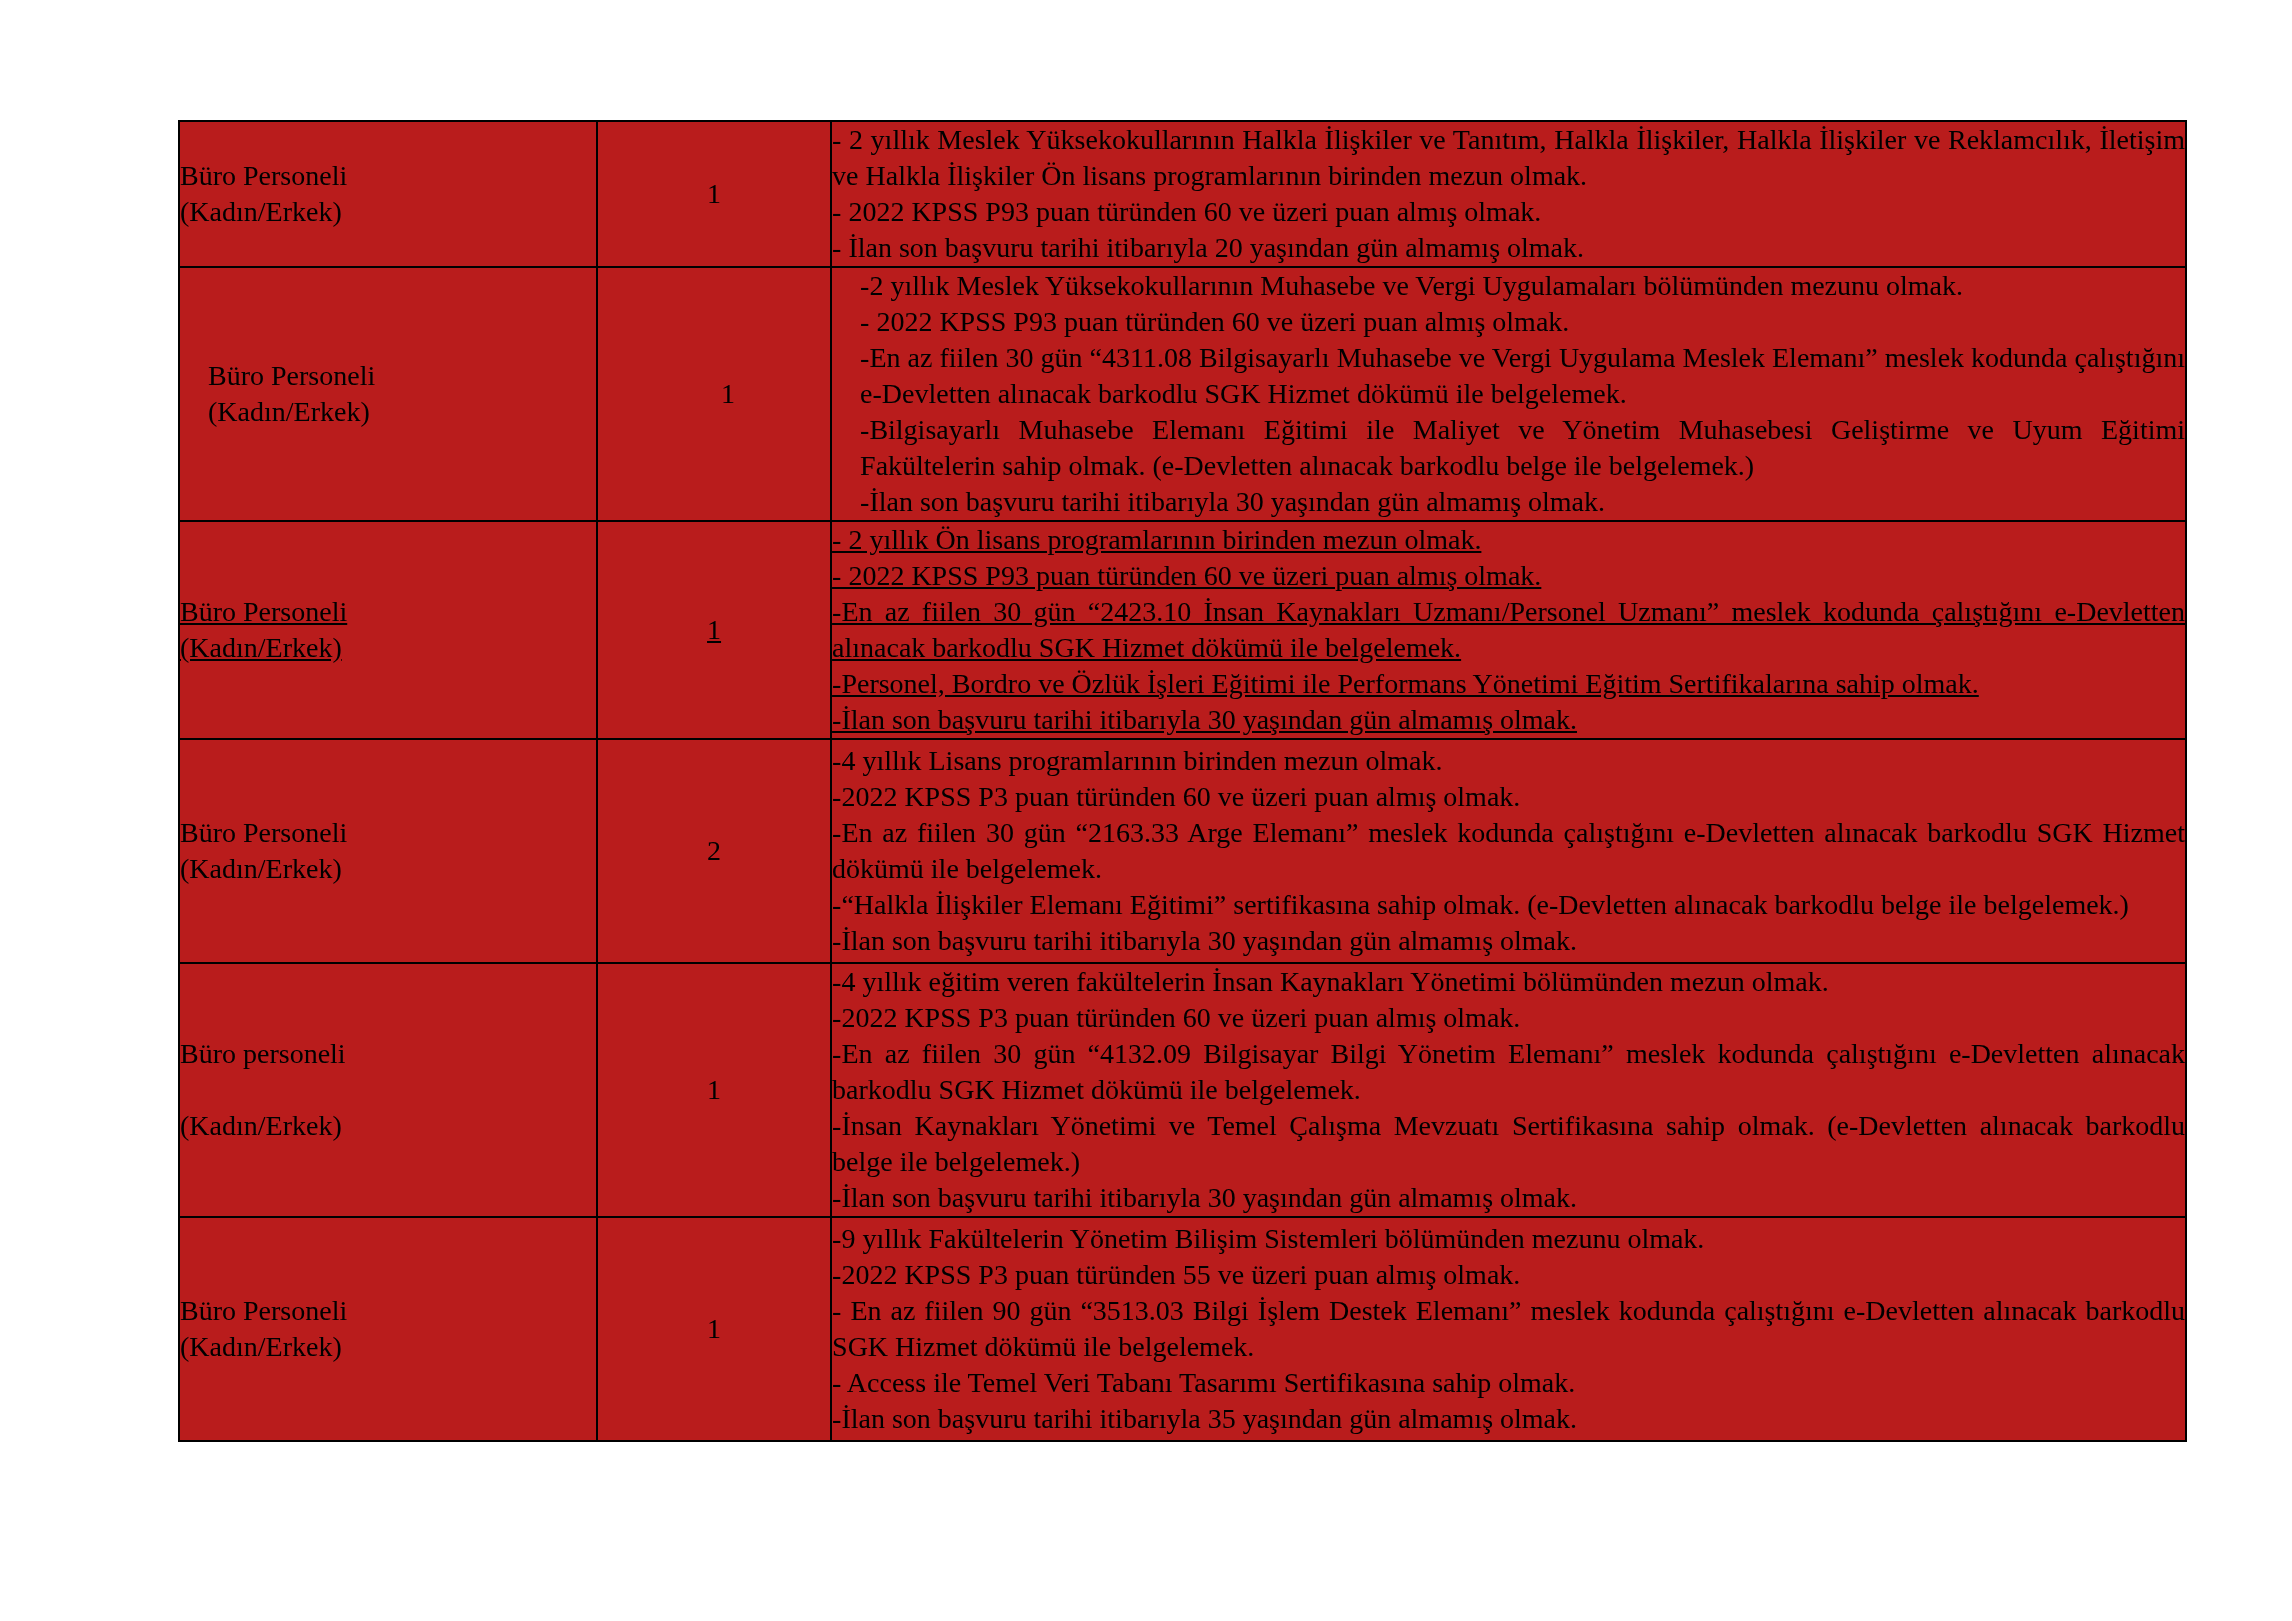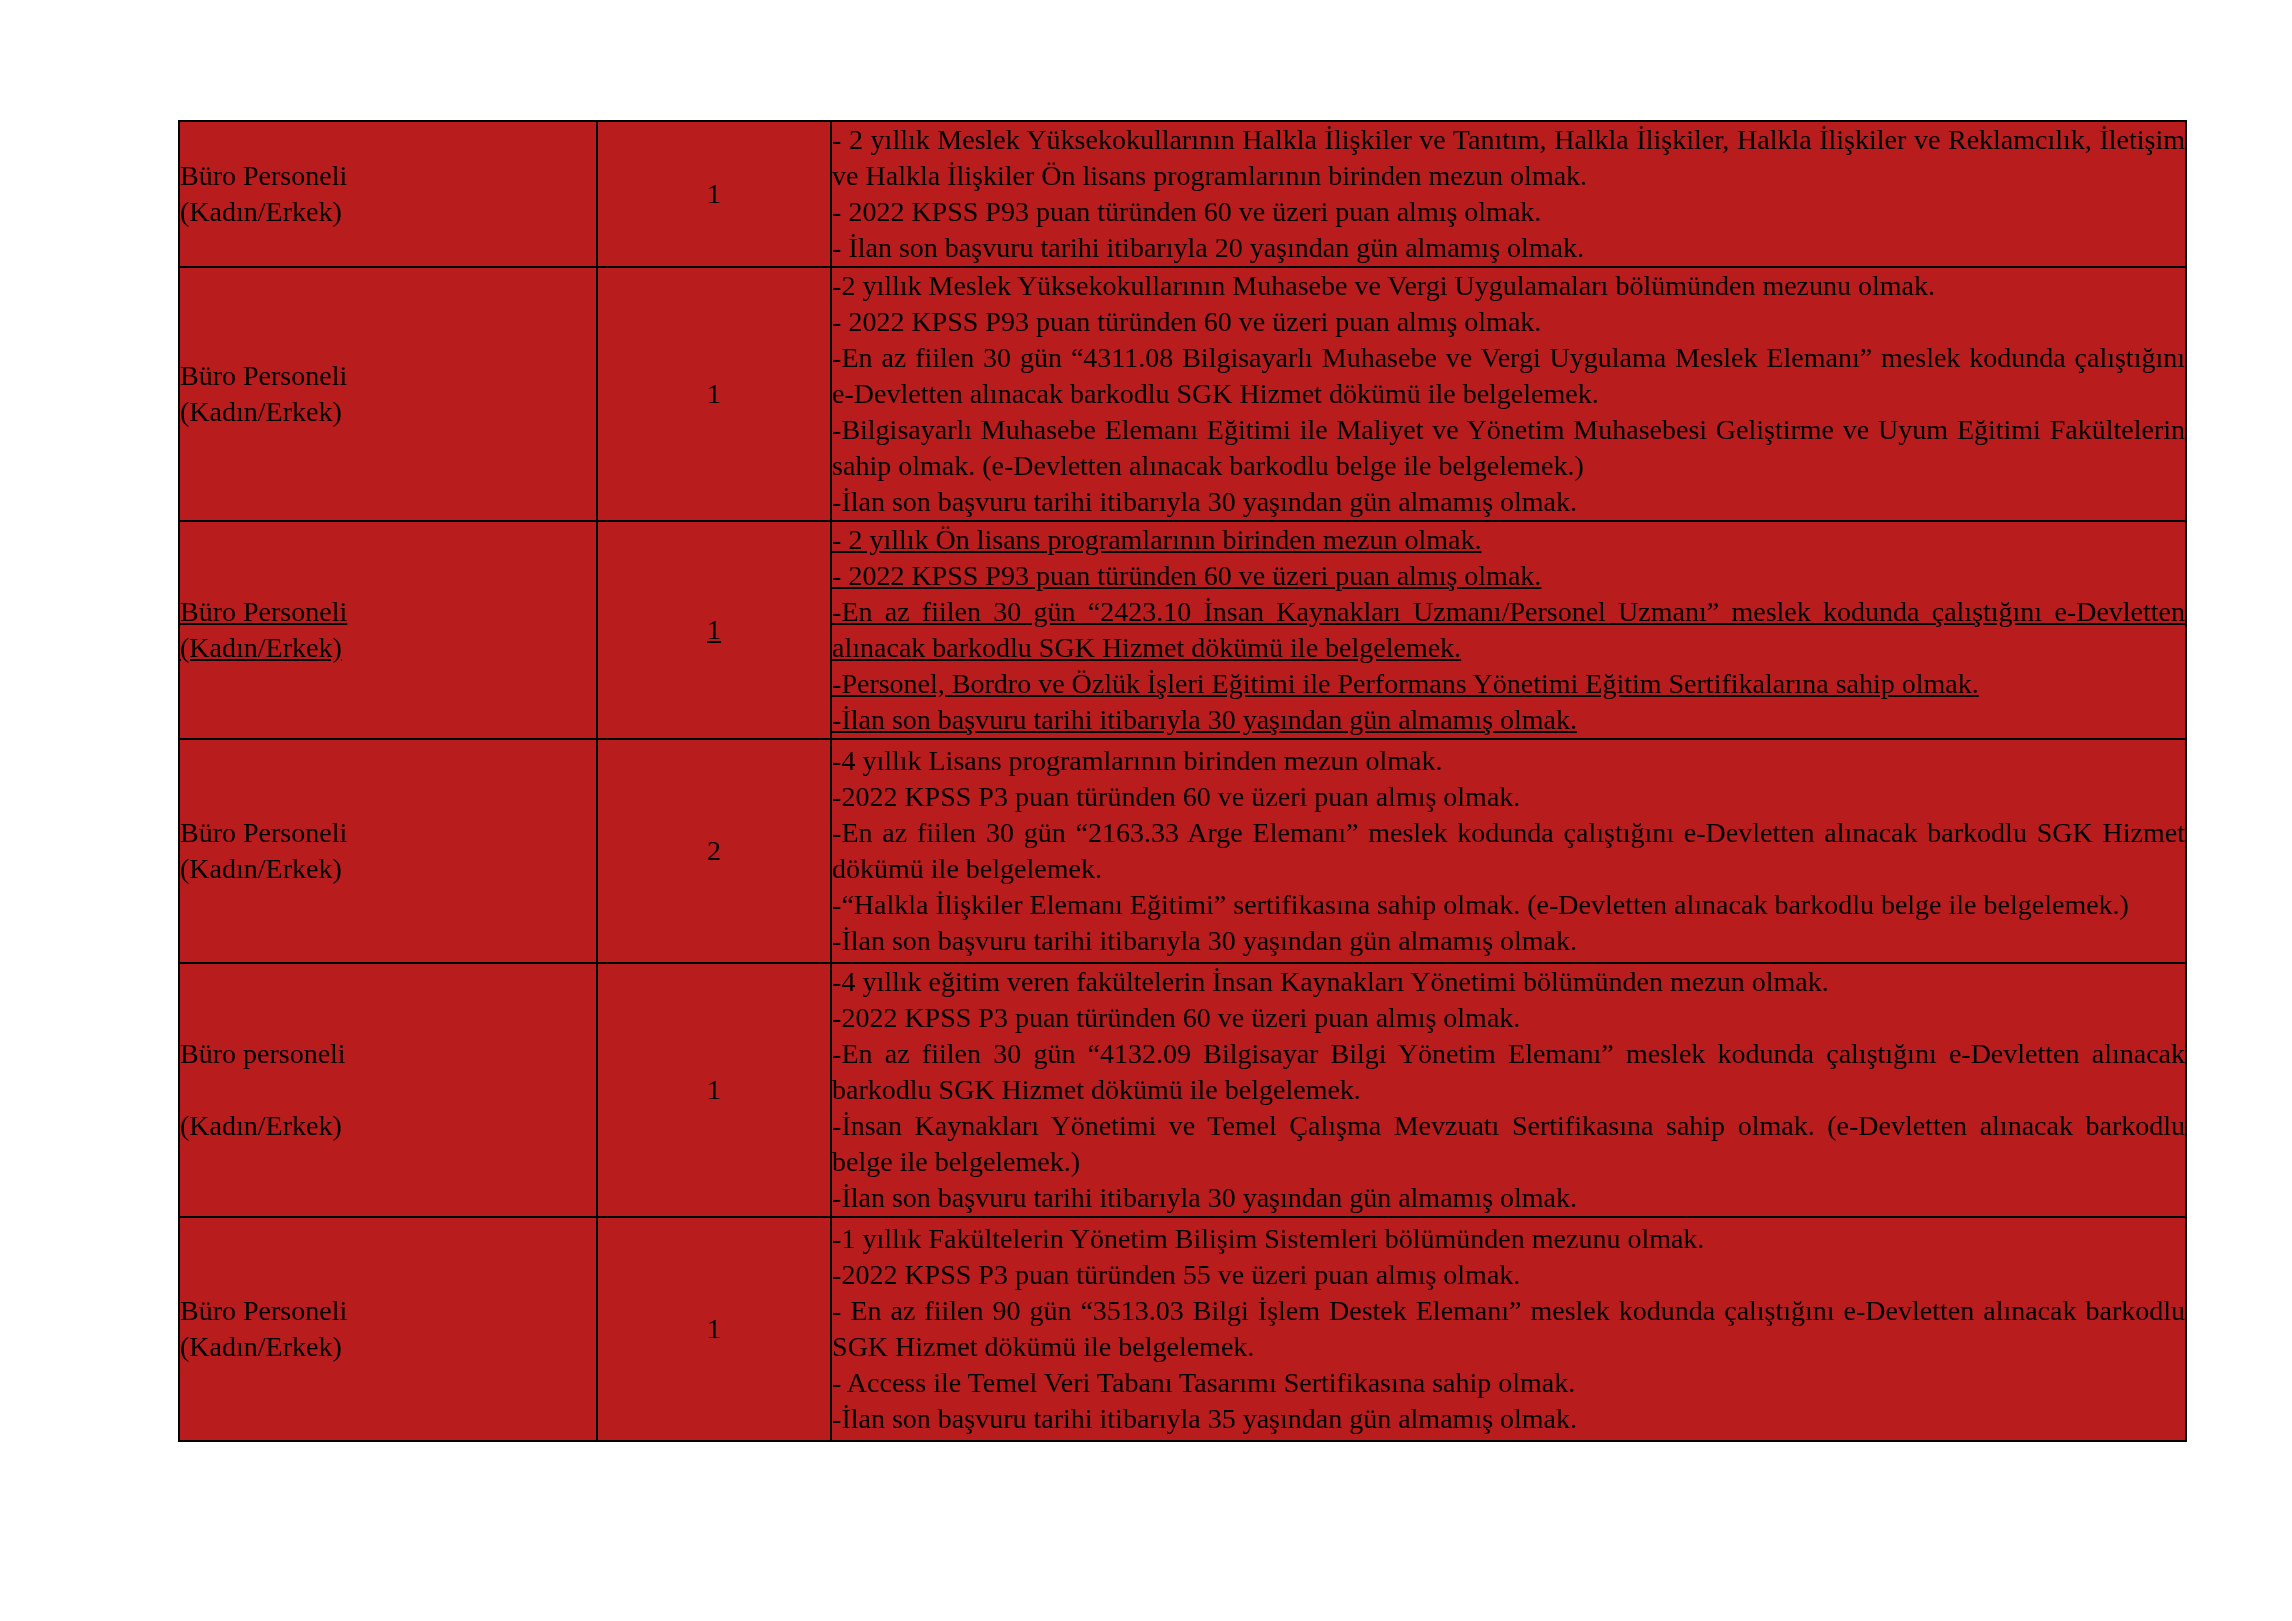--- a/index.html
+++ b/index.html
@@ -30,21 +30,21 @@
   table.doc-table col.col-reqs     { width: 67.51%; }
 
   table.doc-table td {
     border: 2.9px solid #000000;
     background: #b91c1c;
     vertical-align: middle;
     padding: 0;
   }
   
   tr.row-0 > td { height: 126px; }
-  tr.row-1 > td { height: 219px; }
+  tr.row-1 > td { height: 219px; padding-left: 28px; }
   tr.row-2 > td { height: 216px; text-decoration: underline; }
   tr.row-3 > td { height: 222px; }
   tr.row-4 > td { height: 250px; }
   tr.row-5 > td { height: 222px; }
 
   td.cell-position {
     padding-left: 12.7px;
     padding-right: 9.8px;
     vertical-align: middle;
   }
@@ -150,21 +150,21 @@
           </td>
   </tr>
 
   <tr class="row-5">
     <td class="cell-position">
             <div class="pos-line">Büro Personeli</div>
             <div class="pos-line">(Kadın/Erkek)</div>
           </td>
     <td class="cell-count"><span>1</span></td>
     <td class="cell-reqs">
-            <p class="req-item">-1 yıllık Fakültelerin Yönetim Bilişim Sistemleri bölümünden mezunu olmak.</p>
+            <p class="req-item">-9 yıllık Fakültelerin Yönetim Bilişim Sistemleri bölümünden mezunu olmak.</p>
             <p class="req-item">-2022 KPSS P3 puan türünden 55 ve üzeri puan almış olmak.</p>
             <p class="req-item">- En az fiilen 90 gün “3513.03 Bilgi İşlem Destek Elemanı” meslek kodunda çalıştığını e-Devletten alınacak barkodlu SGK Hizmet dökümü ile belgelemek.</p>
             <p class="req-item">- Access ile Temel Veri Tabanı Tasarımı Sertifikasına sahip olmak.</p>
             <p class="req-item">-İlan son başvuru tarihi itibarıyla 35 yaşından gün almamış olmak.</p>
           </td>
   </tr>
 </tbody>
   </table>
 </div>
 

